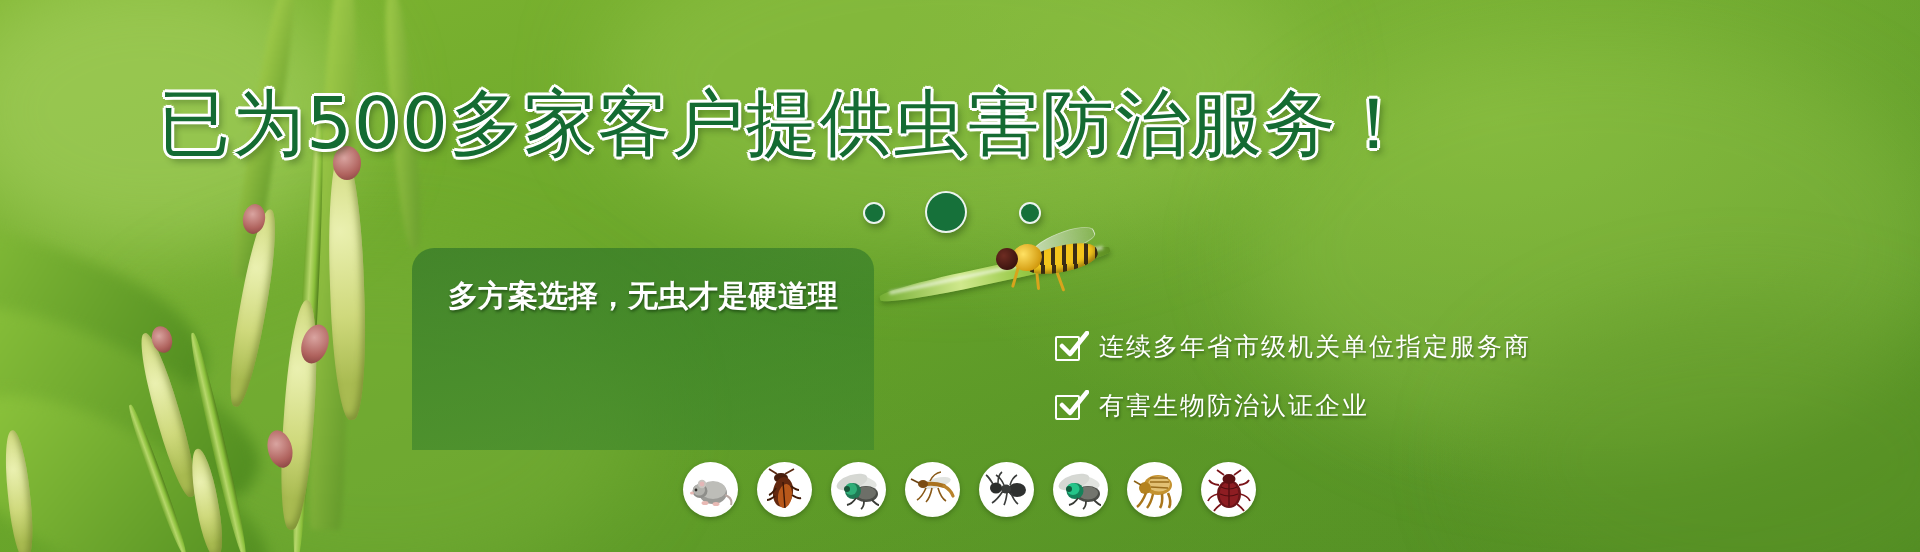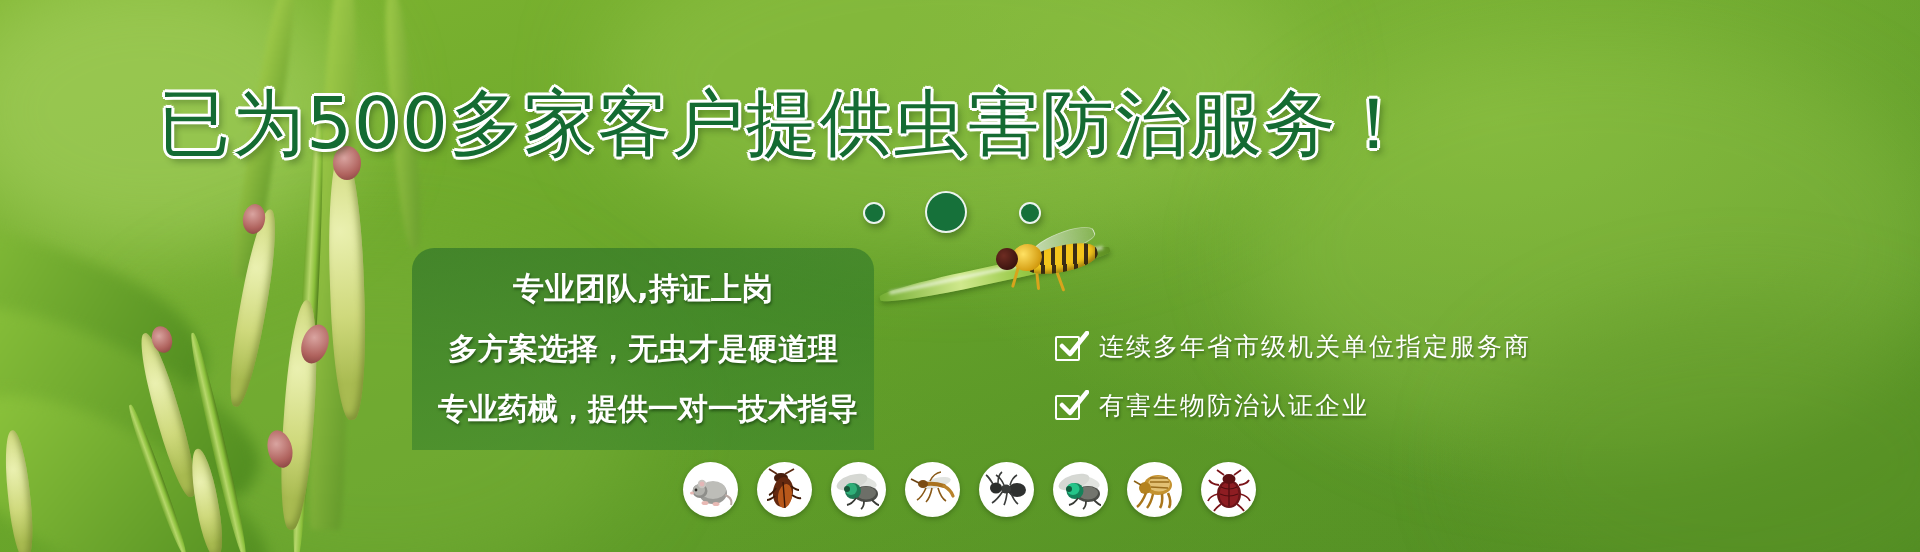--- a/index.html
+++ b/index.html
@@ -217,23 +217,21 @@
 
   <div id="headline">已为500多家客户提供虫害防治服务！</div>
 
   <div id="dots">
     <span class="d1"></span>
     <span class="d2"></span>
     <span class="d3"></span>
   </div>
 
   <div id="panel">
-    <div class="pline l1">专业团队,持证上岗</div>
     <div class="pline l2">多方案选择，无虫才是硬道理</div>
-    <div class="pline l3">专业药械，提供一对一技术指导</div>
   </div>
 
   <div id="flystem">
     <div class="bstem"></div>
     <div class="flyleg" style="left:134px;top:38px;transform:rotate(16deg);"></div>
     <div class="flyleg" style="left:156px;top:40px;transform:rotate(-6deg);"></div>
     <div class="flyleg" style="left:178px;top:38px;transform:rotate(-20deg);height:26px;"></div>
     <div class="flywing"></div>
     <div class="flybody"></div>
     <div class="flythorax"></div>

